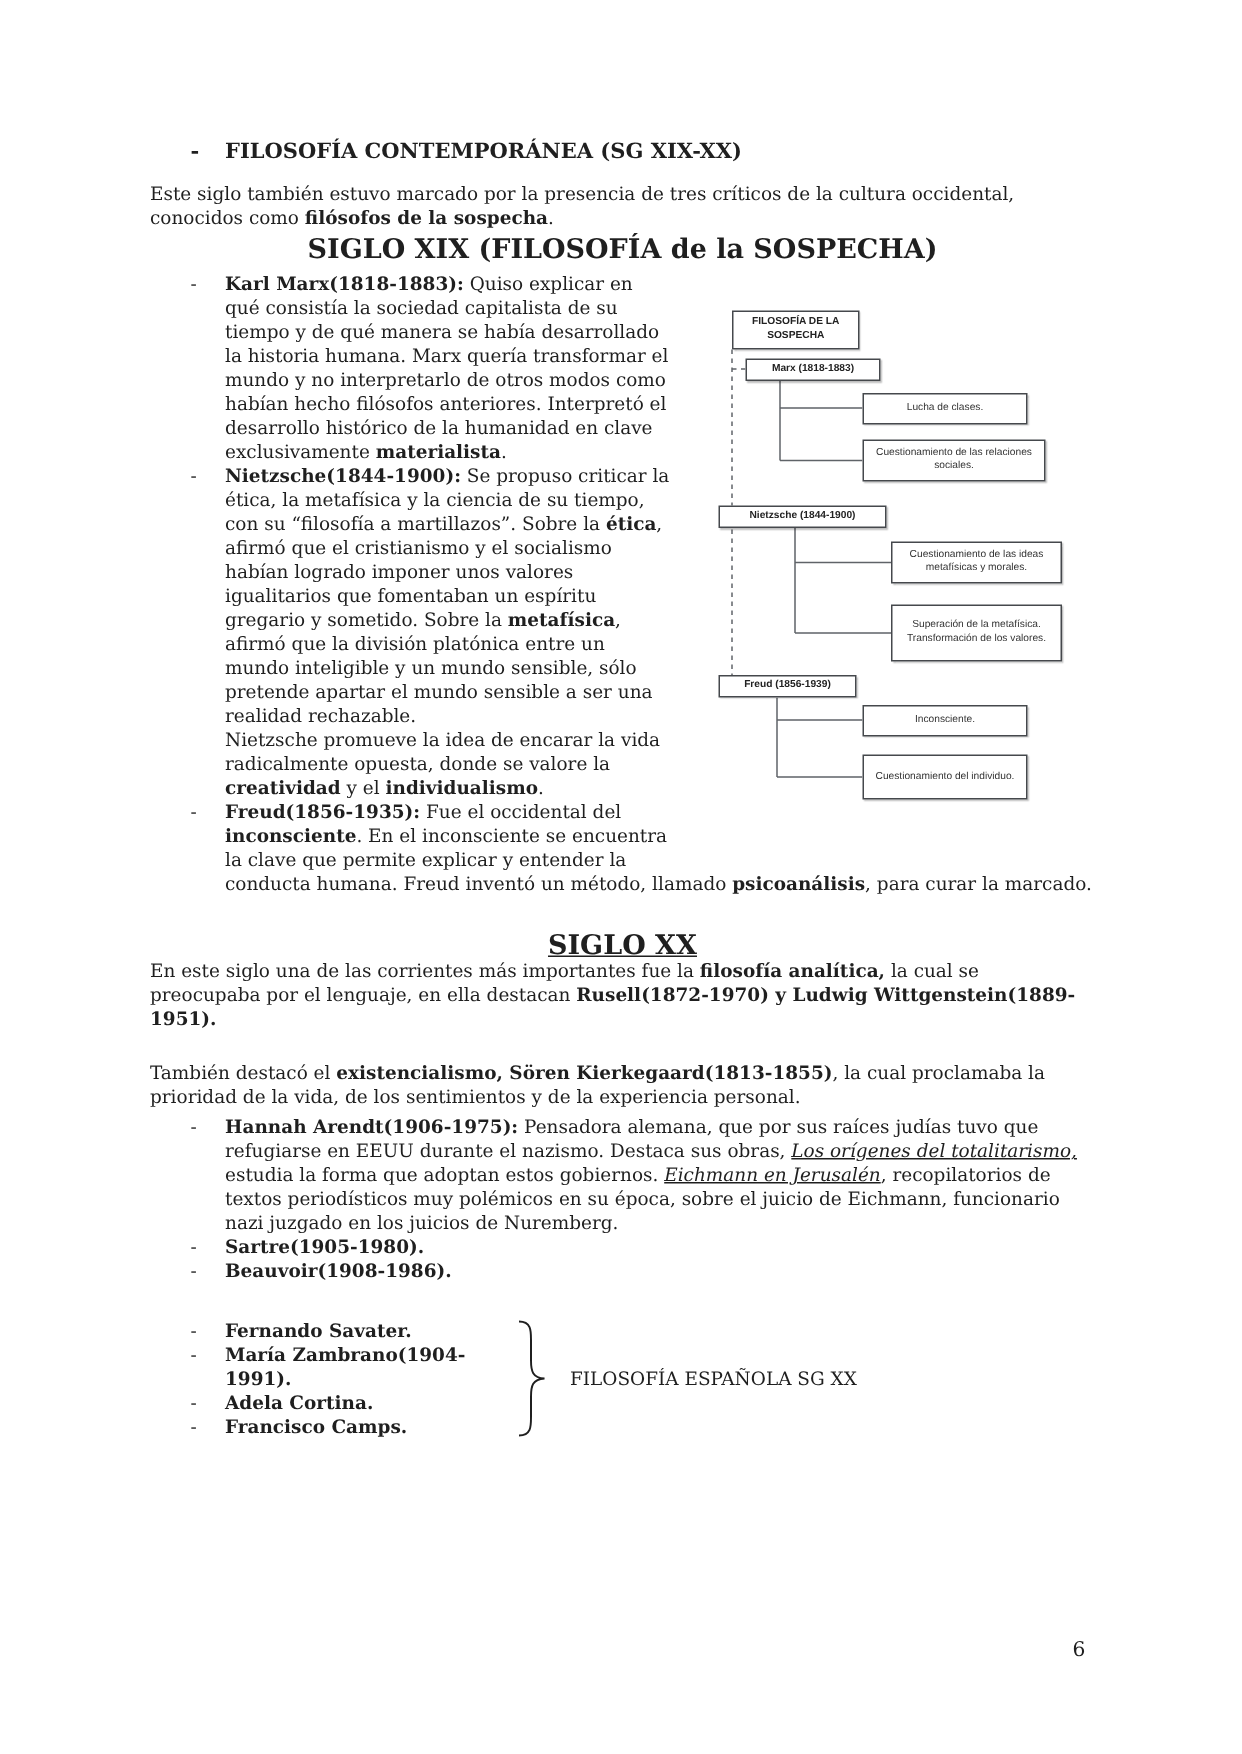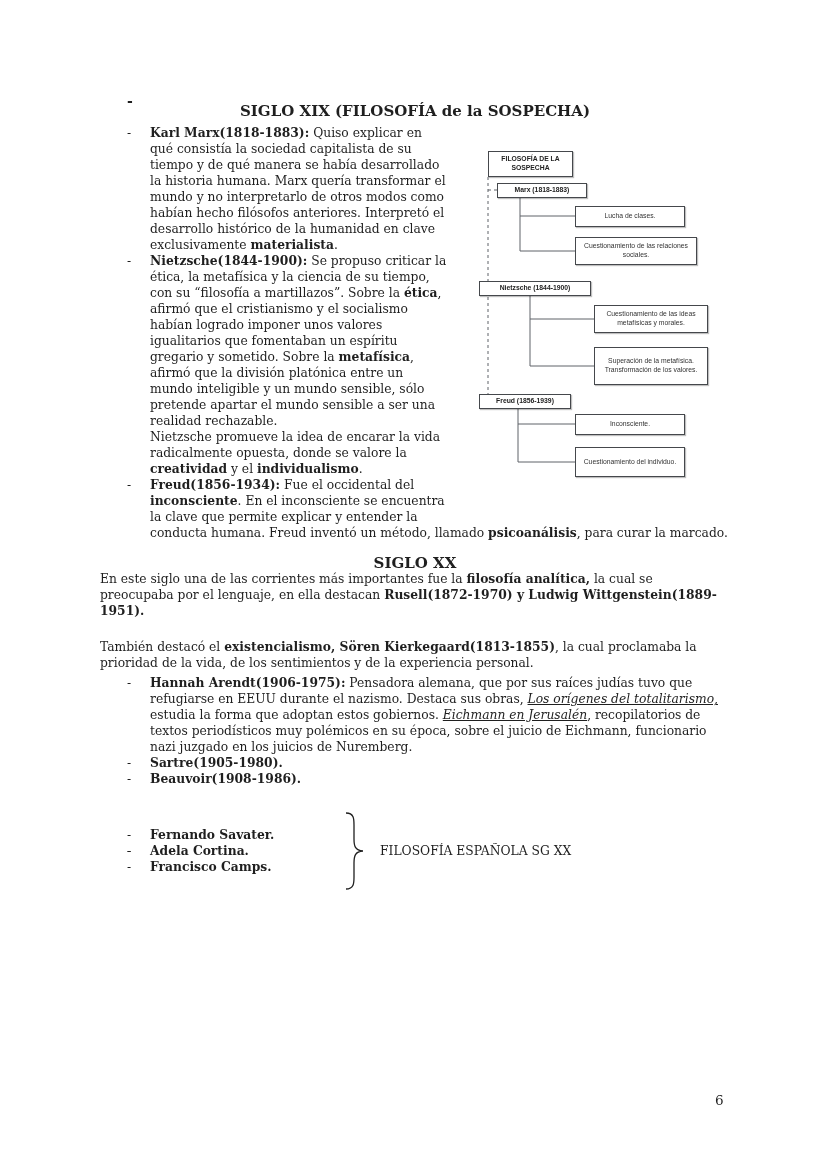--- a/index.html
+++ b/index.html
@@ -18,22 +18,22 @@
   .b { font-weight: bold; }
   .i { font-style: italic; text-align: right; }
   .u { text-decoration: underline; }
 
   .doc-title { position: relative; padding-left: 50px; font-weight: bold; font-size: 14px; line-height: 18px; margin-bottom: 11px; }
   .doc-title .t-marker { position: absolute; left: 27px; }
 
   p.body { margin: 0; }
   .p-gap { margin-top: 20px !important; }
 
-  .center-heading { font-size: 15px; font-weight: bold; text-align: center; margin: 6px 0; line-height: 16px; }
-  .h-sigloxx { clear: both; margin-top: 14px; margin-bottom: 0; }
+  .center-heading { font-size: 18px; font-weight: bold; text-align: center; margin: 6px 0; line-height: 16px; }
+  .h-sigloxx { clear: both; margin-top: 26px; margin-bottom: 0; text-decoration: underline; }
 
   
   .list { margin: 0; }
   .list-gap-sm { margin-top: 4px; }
   .li { position: relative; padding-left: 50px; }
   .li .marker { position: absolute; left: 27px; }
 
   
   .diagram { float: right; width: 275px; height: 396px; margin-left: 8px; position: relative; }
   .diagram svg.connectors { position: absolute; left: 0; top: 0; }
@@ -63,22 +63,24 @@
 
   .page-number { position: absolute; left: 715px; top: 1092px; font-size: 13.5px; }
 </style>
 </head>
 <body>
 
 <div class="page">
 
   <div class="doc-title">
     <span class="t-marker">-</span>
+    <span>FILOSOFÍA CONTEMPORÁNEA (SG XIX-XX)</span>
   </div>
 
+  <p class="body"><span>Este siglo también estuvo marcado por la presencia de tres críticos de la cultura occidental, conocidos como </span><span class="b">filósofos de la sospecha</span><span>.</span></p>
 
   <h2 class="center-heading">SIGLO XIX (FILOSOFÍA de la SOSPECHA)</h2>
 
   <div class="diagram">
     <svg class="connectors" width="275" height="396" viewBox="0 0 275 396" aria-hidden="true">
       <path class="dash" d="M33 52 V272 M33 65 H42"></path>
       <path d="M65 73 V126 M65 91 H120 M65 126 H120"></path>
       <path d="M75 171 V241 M75 194 H139 M75 241 H139"></path>
       <path d="M63 284 V337 M63 299 H120 M63 337 H120"></path>
     </svg>
@@ -98,21 +100,21 @@
     <div class="li">
       <span class="marker">-</span>
       <span class="content"><span class="b">Karl Marx(1818-1883):</span><span> Quiso explicar en qué consistía la sociedad capitalista de su tiempo y de qué manera se había desarrollado la historia humana. Marx quería transformar el mundo y no interpretarlo de otros modos como habían hecho filósofos anteriores. Interpretó el desarrollo histórico de la humanidad en clave exclusivamente </span><span class="b">materialista</span><span>.</span></span>
     </div>
     <div class="li">
       <span class="marker">-</span>
       <span class="content"><span class="b">Nietzsche(1844-1900):</span><span> Se propuso criticar la ética, la metafísica y la ciencia de su tiempo, con su “filosofía a martillazos”. Sobre la </span><span class="b">ética</span><span>, afirmó que el cristianismo y el socialismo habían logrado imponer unos valores igualitarios que fomentaban un espíritu gregario y sometido. Sobre la </span><span class="b">metafísica</span><span>, afirmó que la división platónica entre un mundo inteligible y un mundo sensible, sólo pretende apartar el mundo sensible a ser una realidad rechazable.</span><br><span>Nietzsche promueve la idea de encarar la vida radicalmente opuesta, donde se valore la </span><span class="b">creatividad</span><span> y el </span><span class="b">individualismo</span><span>.</span></span>
     </div>
     <div class="li">
       <span class="marker">-</span>
-      <span class="content"><span class="b">Freud(1856-1934):</span><span> Fue el occidental del </span><span class="b">inconsciente</span><span>. En el inconsciente se encuentra la clave que permite explicar y entender la conducta humana. Freud inventó un método, llamado </span><span class="b">psicoanálisis</span><span>, para curar la marcado.</span></span>
+      <span class="content"><span class="b">Freud(1856-1935):</span><span> Fue el occidental del </span><span class="b">inconsciente</span><span>. En el inconsciente se encuentra la clave que permite explicar y entender la conducta humana. Freud inventó un método, llamado </span><span class="b">psicoanálisis</span><span>, para curar la marcado.</span></span>
     </div>
   </div>
 
   <h2 class="center-heading h-sigloxx">SIGLO XX</h2>
 
   <p class="body"><span>En este siglo una de las corrientes más importantes fue la </span><span class="b">filosofía analítica,</span><span> la cual se preocupaba por el lenguaje, en ella destacan </span><span class="b">Rusell(1872-1970) y Ludwig Wittgenstein(1889-1951).</span></p>
   <p class="body p-gap"><span>También destacó el </span><span class="b">existencialismo, Sören Kierkegaard(1813-1855)</span><span>, la cual proclamaba la prioridad de la vida, de los sentimientos y de la experiencia personal.</span></p>
 
   <div class="list list-gap-sm">
     <div class="li">
@@ -130,20 +132,21 @@
   </div>
 
   <div class="spanish-row">
     <div class="spanish-list">
       <div class="li">
         <span class="marker">-</span>
         <span class="content">Fernando Savater.</span>
       </div>
       <div class="li">
         <span class="marker">-</span>
+        <span class="content">María Zambrano(1904-1991).</span>
       </div>
       <div class="li">
         <span class="marker">-</span>
         <span class="content">Adela Cortina.</span>
       </div>
       <div class="li">
         <span class="marker">-</span>
         <span class="content">Francisco Camps.</span>
       </div>
     </div>

